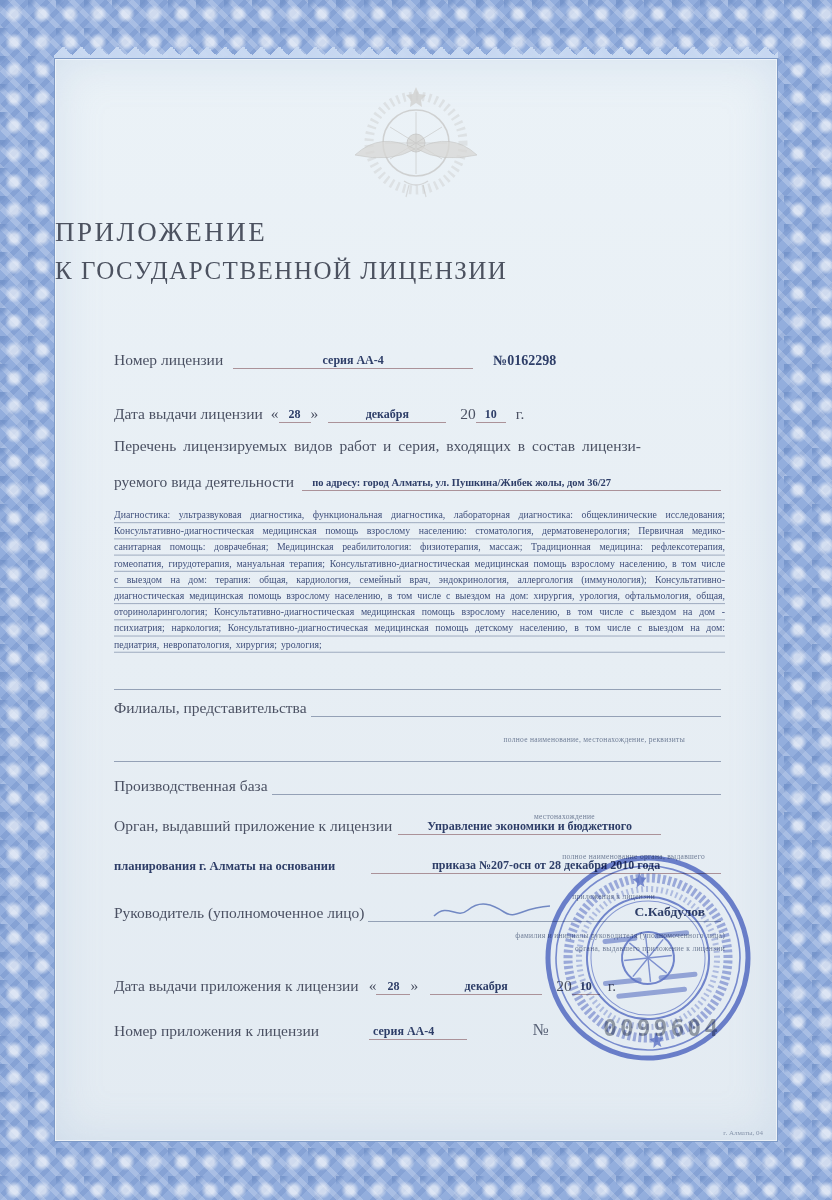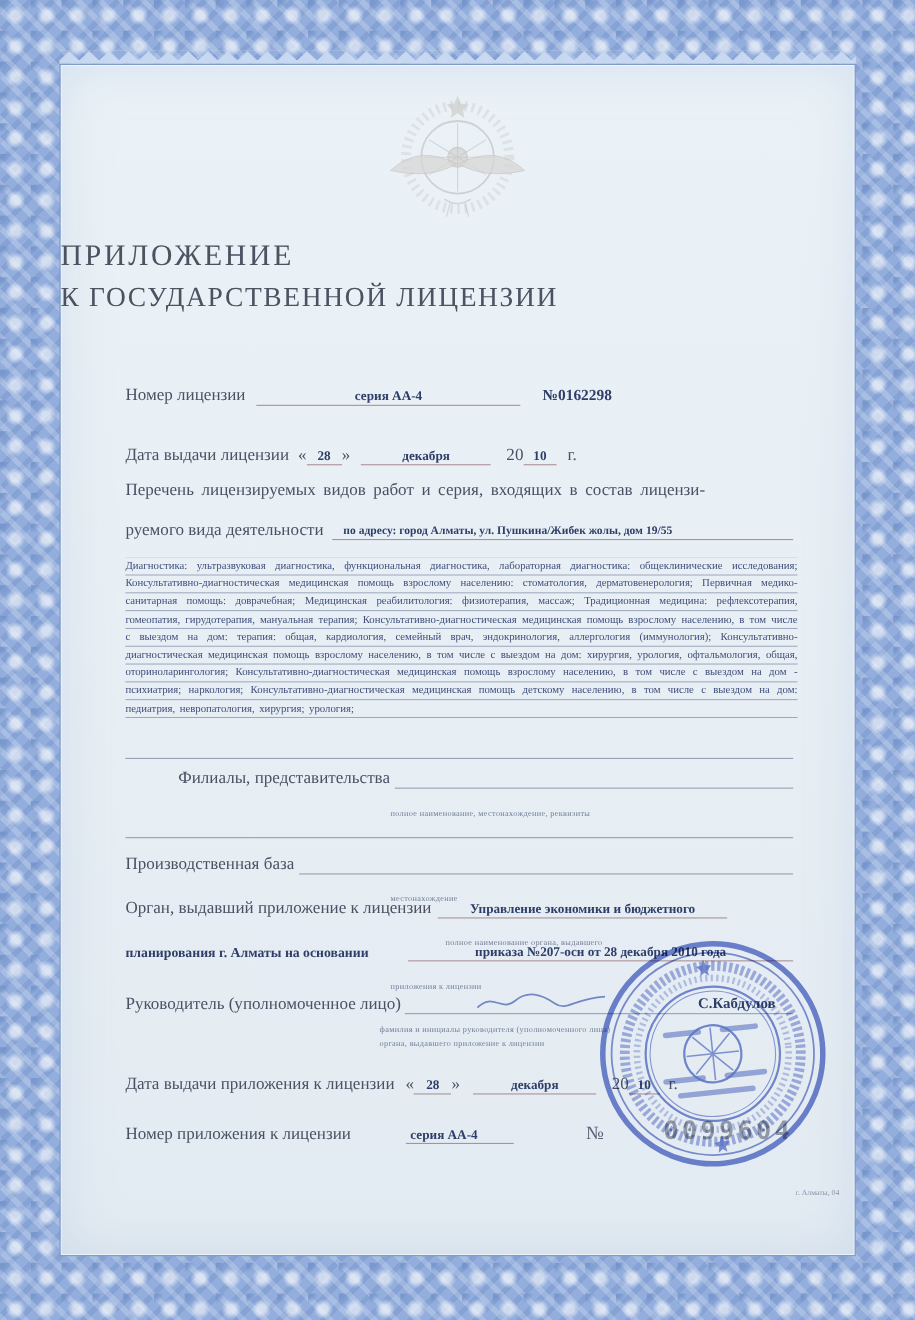--- a/index.html
+++ b/index.html
@@ -27,31 +27,31 @@
   }
   .emblem{position:absolute;left:50%;transform:translateX(-50%);top:22px;width:134px;height:126px;opacity:.6;}
   .title{position:absolute;left:0;width:100%;font-weight:normal;color:#4c5260;}
   .title.t1{top:158px;font-size:27px;letter-spacing:2.5px;}
   .title.t2{top:198px;font-size:25px;letter-spacing:1.5px;}
   .row{position:absolute;left:59px;right:56px;display:flex;align-items:flex-end;font-size:15.5px;color:#4b5163;}
   .lbl{white-space:nowrap;}
   .fill{border-bottom:1px solid #ab9299;text-align:center;color:#2e3e68;font-weight:bold;font-size:12px;line-height:1.35;white-space:nowrap;overflow:hidden;}
   .blank{border-bottom:1px solid #94a1b6;}
   .ink{color:#2e3e68;font-weight:bold;}
-  .cap{position:absolute;font-size:7.5px;color:#6f7d96;text-align:left;letter-spacing:.3px;}
+  .cap{position:absolute;font-size:7.5px;color:#6f7d96;text-align:right;letter-spacing:.3px;}
   .para{
     position:absolute;left:59px;right:52px;top:448px;height:150px;
     font-size:9.8px;line-height:16.2px;color:#40507c;text-align:justify;word-spacing:1.6px;
     background-image:linear-gradient(180deg, transparent 0 15.2px, rgba(133,148,173,.8) 15.2px 16.2px);
     background-size:100% 16.2px;
   }
   .rule{position:absolute;left:59px;right:56px;border-bottom:1px solid #94a1b6;height:0;}
   .stamp{position:absolute;left:486px;top:792px;width:214px;height:214px;z-index:3;mix-blend-mode:multiply;opacity:.85;filter:blur(.3px);}
   .serial{font-family:"DejaVu Sans Mono",monospace;font-weight:bold;color:#8f98a4;font-size:23px;letter-spacing:3px;line-height:1;}
-  .fineprint{position:absolute;right:14px;top:1021px;font-size:7px;color:#8795ab;}
+  .fineprint{position:absolute;right:14px;top:1070px;font-size:7px;color:#8795ab;}
   .sig{position:relative;}
 </style>
 </head>
 <body>
 
 <div class="fringe"></div>
 
 <div class="sheet">
 
   <svg class="emblem" viewBox="0 0 134 126">
@@ -95,28 +95,28 @@
     <span style="margin-left:14px;">20</span>
     <span class="fill" style="width:30px;">10</span>
     <span style="margin-left:10px;">г.</span>
   </div>
 
   <div class="row" style="top:378px;word-spacing:3px;">
     <span>Перечень  лицензируемых  видов  работ и серия, входящих в состав лицензи-</span>
   </div>
   <div class="row" style="top:414px;">
     <span class="lbl">руемого вида деятельности</span>
-    <span class="fill" style="flex:1;margin-left:8px;font-size:10.5px;text-align:left;padding-left:10px;">по адресу: город Алматы, ул. Пушкина/Жибек жолы,  дом 19/55</span>
+    <span class="fill" style="flex:1;margin-left:8px;font-size:10.5px;text-align:left;padding-left:10px;">по адресу: город Алматы, ул. Пушкина/Жибек жолы,  дом 36/27</span>
   </div>
 
   <div class="para">Диагностика: ультразвуковая диагностика, функциональная диагностика, лабораторная диагностика: общеклинические исследования; Консультативно-диагностическая медицинская помощь взрослому населению: стоматология, дерматовенерология; Первичная медико-санитарная помощь: доврачебная; Медицинская реабилитология: физиотерапия, массаж; Традиционная медицина: рефлексотерапия, гомеопатия, гирудотерапия, мануальная терапия; Консультативно-диагностическая медицинская помощь взрослому населению, в том числе с выездом на дом: терапия: общая, кардиология, семейный врач, эндокринология, аллергология (иммунология); Консультативно-диагностическая медицинская помощь взрослому населению, в том числе с выездом на дом: хирургия, урология, офтальмология, общая, оториноларингология; Консультативно-диагностическая медицинская помощь взрослому населению, в том числе с выездом на дом - психиатрия; наркология; Консультативно-диагностическая медицинская помощь детскому населению, в том числе с выездом на дом: педиатрия, невропатология, хирургия; урология;</div>
 
   <div class="rule" style="top:630px;"></div>
 
-  <div class="row" style="top:640px;margin-left:48px;">
+  <div class="row" style="top:640px;">
     <span class="lbl">Филиалы, представительства</span>
     <span class="blank" style="flex:1;margin-left:4px;"></span>
   </div>
   <div class="cap" style="top:676px;left:300px;width:330px;">полное наименование, местонахождение, реквизиты</div>
 
   <div class="rule" style="top:702px;"></div>
 
   <div class="row" style="top:718px;">
     <span class="lbl">Производственная база</span>
     <span class="blank" style="flex:1;margin-left:4px;"></span>

